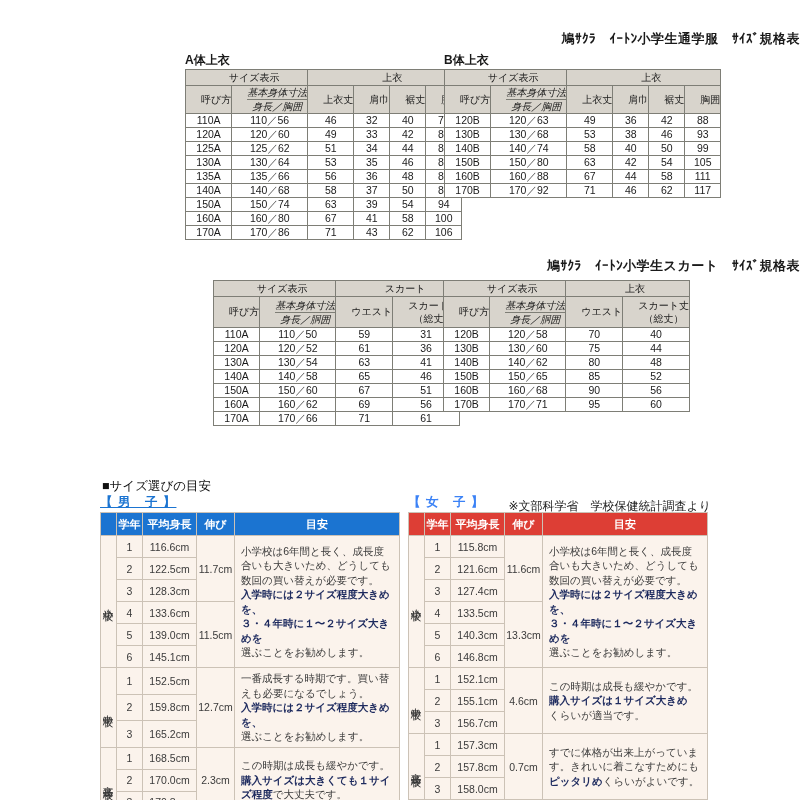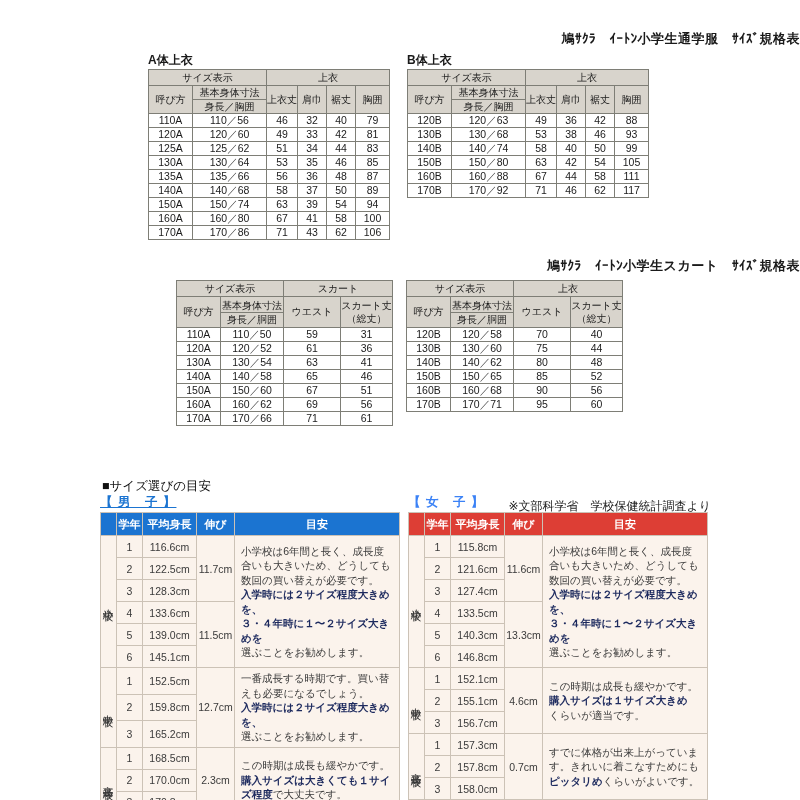--- a/index.html
+++ b/index.html
@@ -2,35 +2,35 @@
 <html><head>
 <meta charset="utf-8">
 <style>
   html,body{margin:0;padding:0;background:#fff;}
   .sheet{position:relative;width:800px;height:800px;background:#fff;overflow:hidden;
          font-family:"Liberation Sans","DejaVu Sans",sans-serif;color:#1a1a1a;}
   .doc-title{position:absolute;left:0;width:800px;text-align:right;font-weight:bold;
              font-size:13px;letter-spacing:.5px;}
   .t1{top:30px}
   .t2{top:257px}
-  .size-block{position:absolute;}
+  .size-block{position:absolute;margin-left:37px;}
   .pos-ua{left:148px;top:52px}
   .pos-ub{left:407px;top:52px}
   .pos-sa{left:176px;top:280px}
   .pos-sb{left:406px;top:280px}
   .size-label{font-size:12px;font-weight:bold;height:15px;margin-bottom:2px;}
   .size-table{border-collapse:collapse;table-layout:fixed;background:#fff;}
   .size-table th,.size-table td{border:1px solid #7e7e76;padding:0;text-align:center;
       overflow:hidden;white-space:nowrap;}
-  .size-table th{background:#d8d4cc;font-weight:normal;font-size:10px;}
+  .size-table th{background:#d8d4cc;font-weight:normal;font-size:10px;padding-left:15px;}
   .size-table td{font-size:10.5px;height:13px;line-height:13px;}
   .gh-row th{height:15px;}
   .st-u .ch-row{height:27px;}
   .st-s .ch-row{height:31px;}
-  .split div{line-height:13px;}
+  .split div{line-height:13px;font-style:italic;}
   .sp-top{border-bottom:1px solid #7e7e76;}
   .mth div{line-height:13px;}
   .guide-heading{position:absolute;left:102px;top:478px;font-size:12.5px;font-weight:normal;color:#111;}
   .guide-block{position:absolute;width:303px;}
   .pos-boys{left:100px;top:494px;}
   .pos-girls{left:408px;top:494px;}
   .guide-label{font-size:12.5px;font-weight:bold;height:16px;letter-spacing:1px;}
   .source-note{position:absolute;right:0;top:4px;font-size:12px;color:#222;}
   .guide-table{border-collapse:collapse;table-layout:fixed;background:#fbf3ec;margin-top:2px;
                color:#3a3a3a;}

